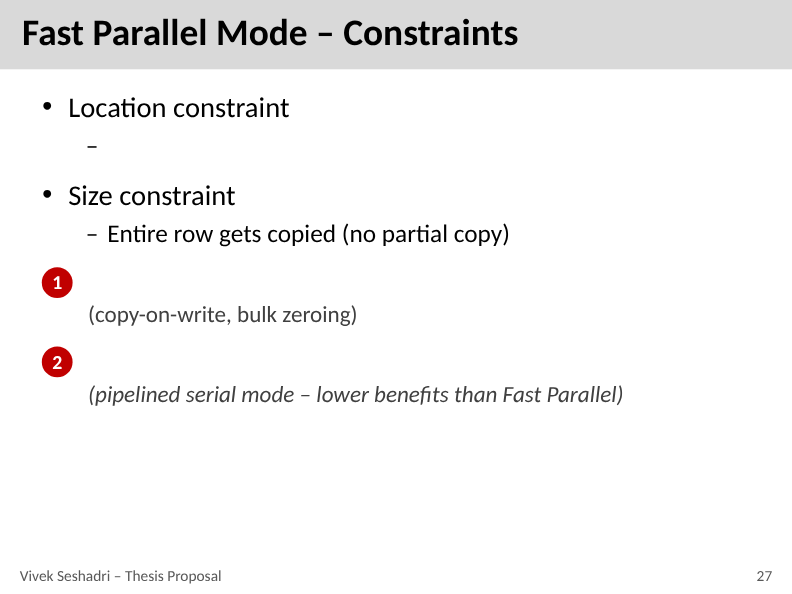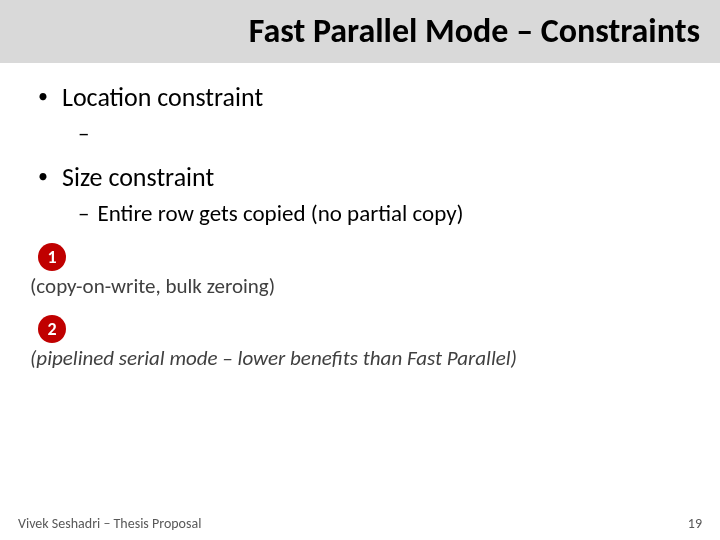--- a/index.html
+++ b/index.html
@@ -1,28 +1,28 @@
 <!DOCTYPE html>
 <html><head>
 <meta charset="utf-8">
 <style>
   * { margin: 0; padding: 0; box-sizing: border-box; }
   html, body { width: 720px; height: 540px; font-family: Calibri, Arial, sans-serif; background: #fff; overflow: hidden; }
   .slide { width: 720px; height: 540px; position: relative; }
   .title-bar { background: #d9d9d9; padding: 10px 20px 12px 20px; }
-  .title { font-size: 34px; font-weight: bold; color: #000; text-align: right; }
+  .title { font-size: 34px; font-weight: bold; color: #000; }
   .content { padding: 18px 30px 0 30px; }
   .bullet-1 { font-size: 26px; color: #000; margin-bottom: 6px; display: flex; align-items: flex-start; }
   .bullet-1 .dot { margin-right: 14px; margin-left: 8px; font-size: 20px; line-height: 30px; color: #000; }
   .bullet-2 { font-size: 23px; color: #000; margin-left: 48px; margin-bottom: 14px; display: flex; align-items: flex-start; }
   .bullet-2 .dash { margin-right: 8px; }
   .numbered-row { display: flex; align-items: flex-start; margin-left: 8px; margin-top: 12px; }
   .num-badge { width: 28px; height: 28px; border-radius: 50%; background: #c00000; color: #fff; font-weight: bold; font-size: 18px; display: flex; align-items: center; justify-content: center; flex-shrink: 0; margin-right: 14px; margin-top: 2px; }
   .num-text-main { font-size: 24px; color: #000; }
-  .num-text-sub { font-size: 21px; color: #404040; margin-top: 2px; margin-bottom: 14px; }
+  .num-text-sub { font-size: 21px; color: #404040; margin-left: 50px; margin-top: 2px; margin-bottom: 14px; }
   .italic { font-style: italic; }
   .footer { position: absolute; bottom: 8px; left: 0; right: 0; padding: 0 18px; display: flex; justify-content: space-between; align-items: flex-start; font-size: 14px; color: #595959; }
 </style>
 </head>
 <body>
 
 <div class="slide">
   <div class="title-bar">
     <div class="title">Fast Parallel Mode – Constraints</div>
   </div>
@@ -53,15 +53,15 @@
 
     <div class="numbered-row">
       <div class="num-badge">2</div>
     </div>
     <div class="num-text-sub italic">(pipelined serial mode – lower benefits than Fast Parallel)</div>
 
   </div>
 
   <div class="footer">
     <span>Vivek Seshadri – Thesis Proposal</span>
-    <span>19</span>
+    <span>27</span>
   </div>
 </div>
 
 </body></html>

